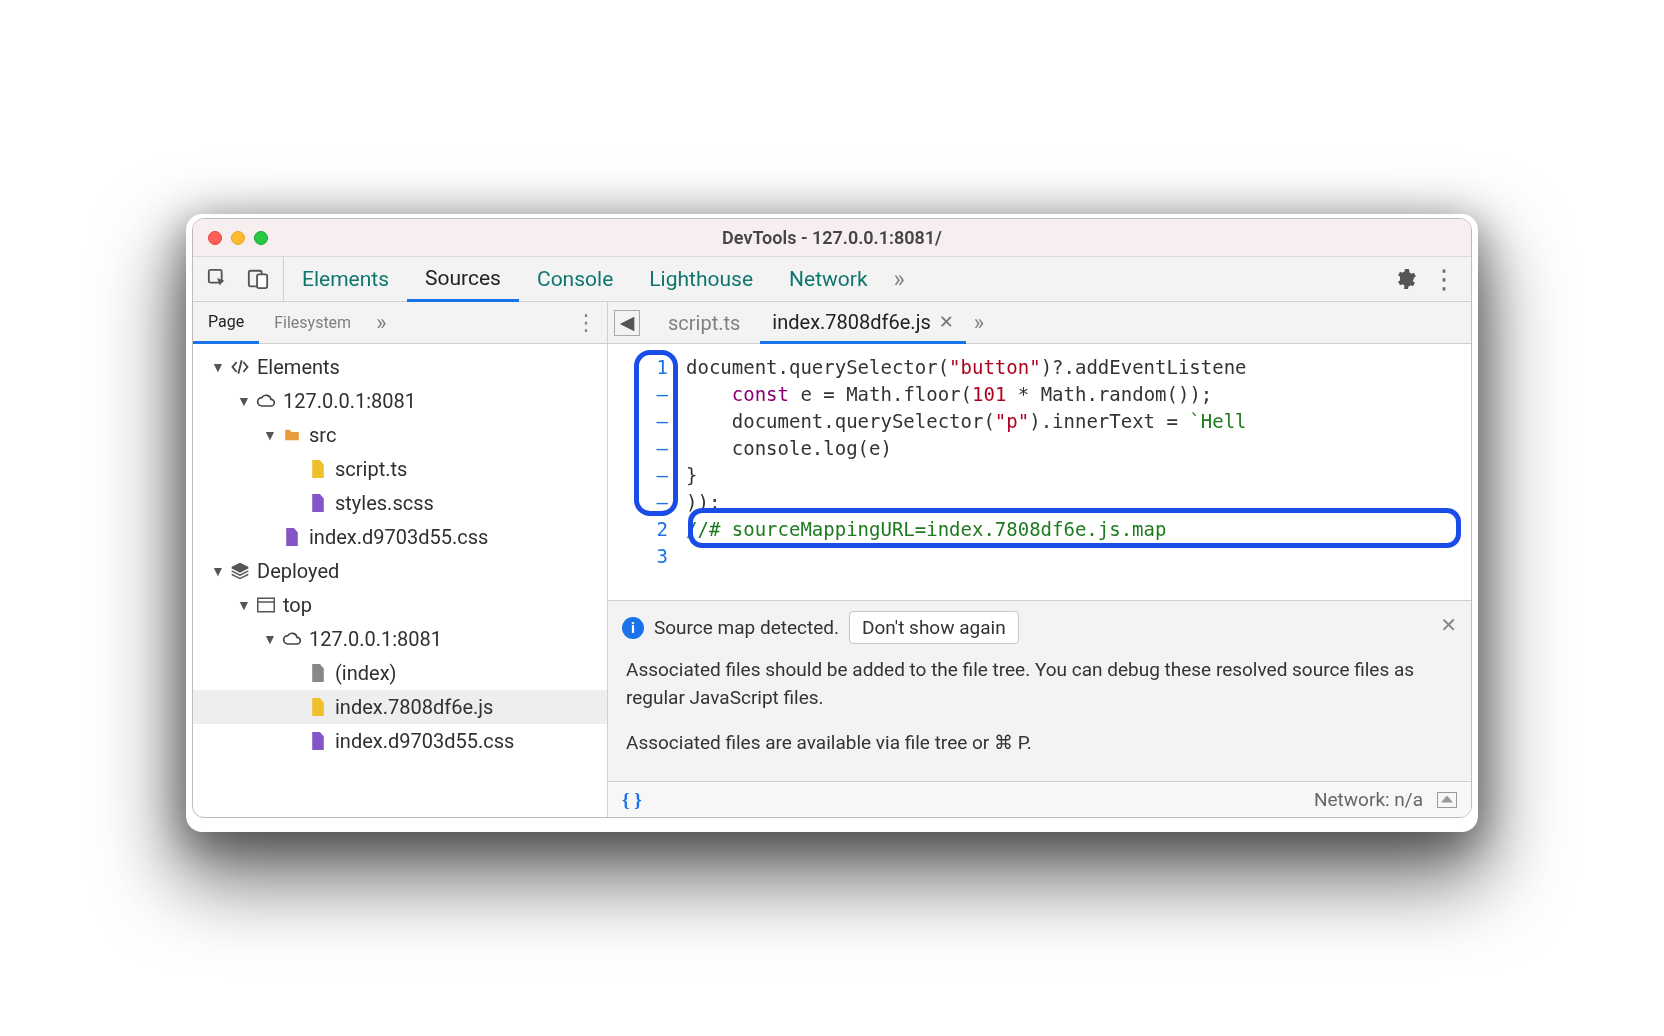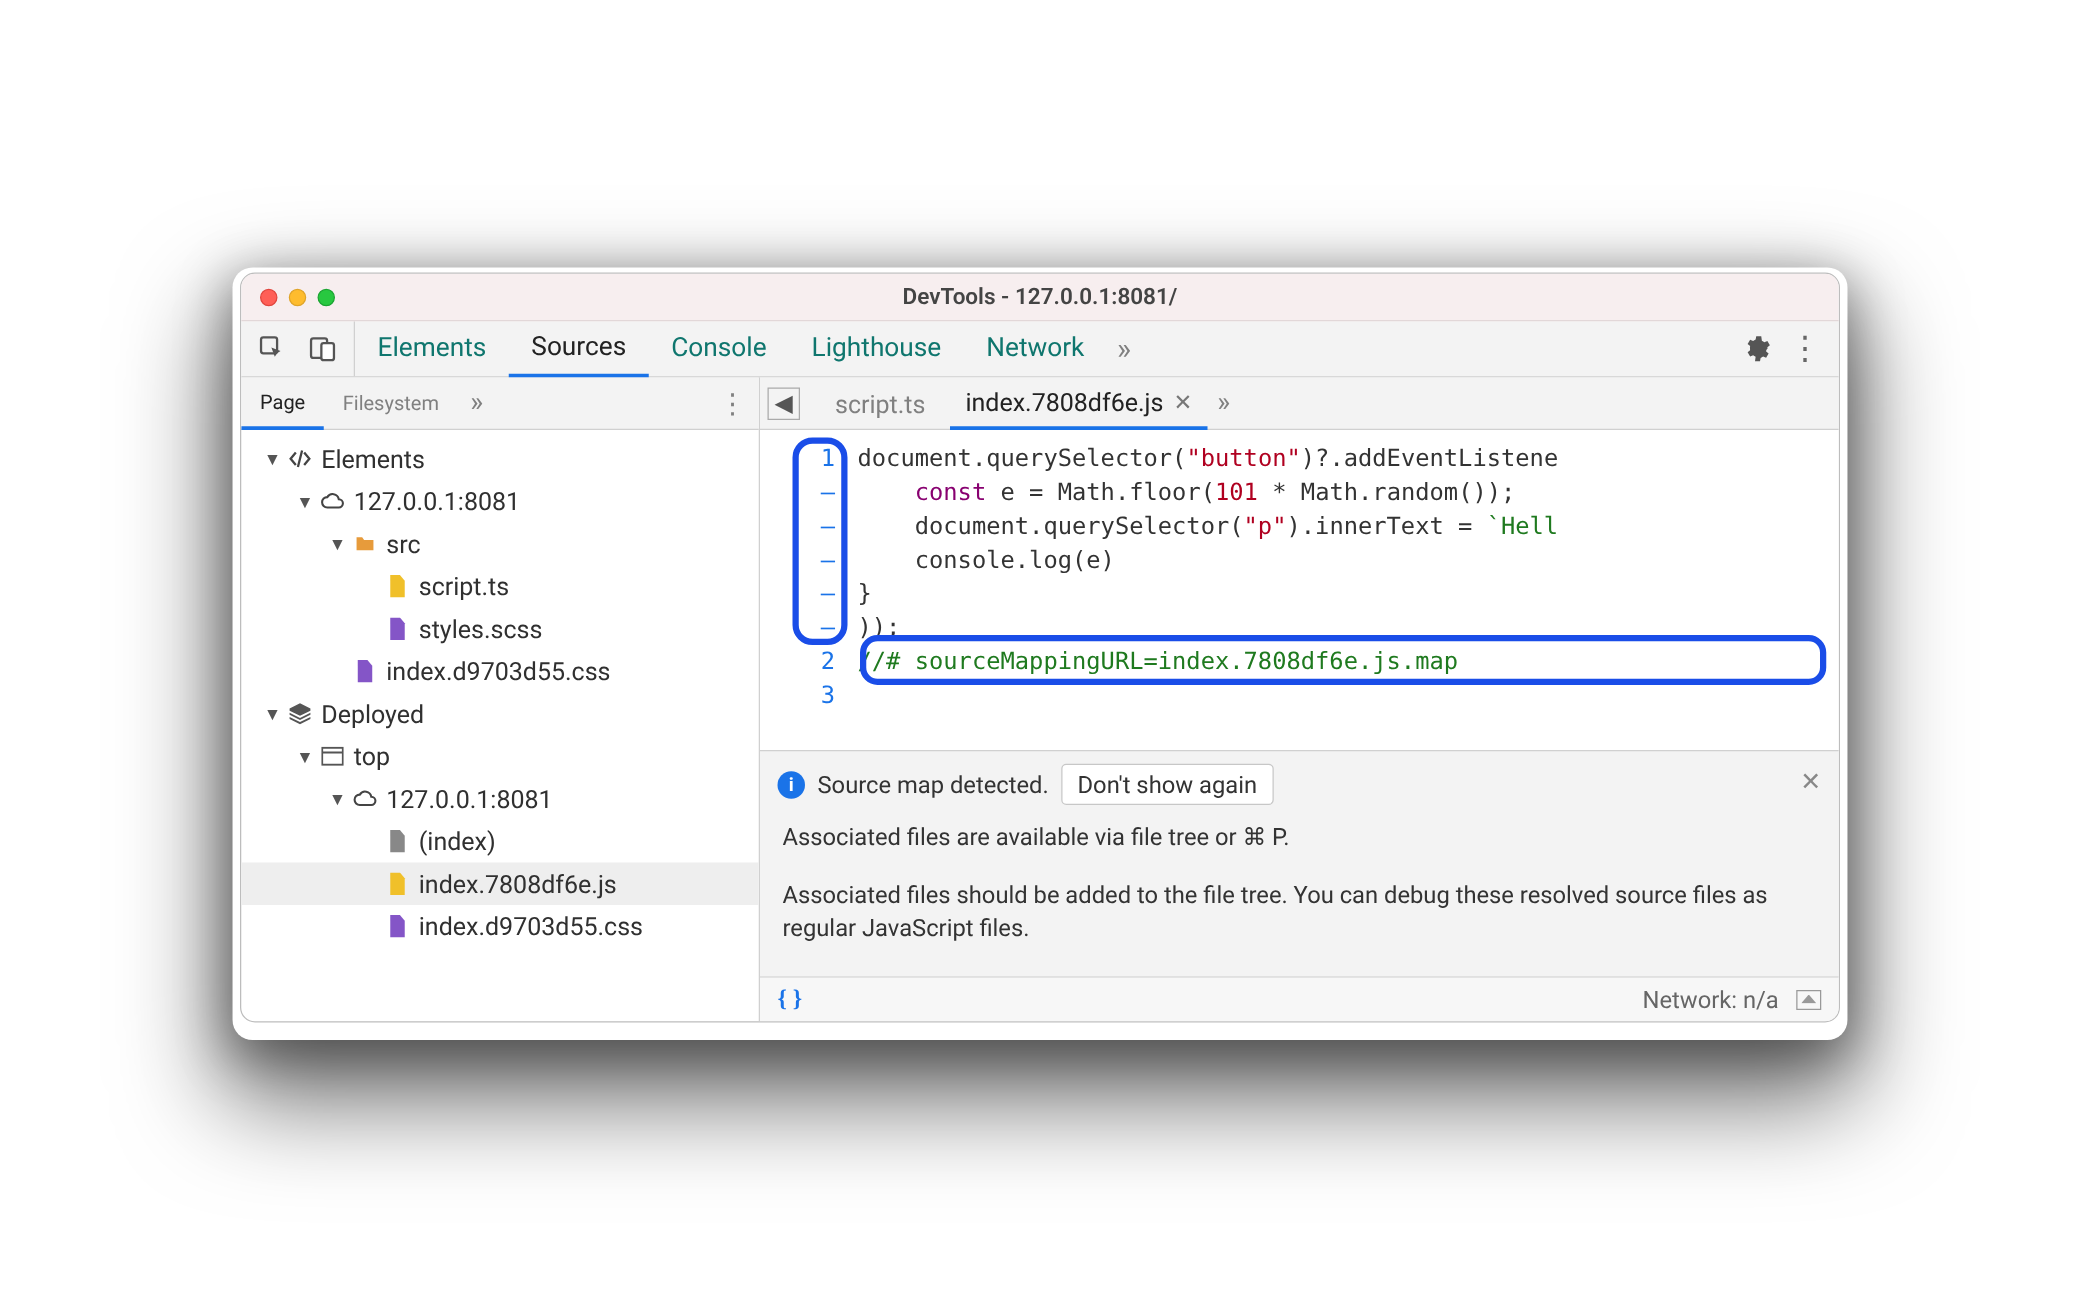--- a/index.html
+++ b/index.html
@@ -295,22 +295,22 @@
         <div class="srcbox" id="srcbox" style="left: 80px; right: 10px; top: 164px; height: 40px;"></div>
       </div>
 
       <div class="info">
         <div class="hdr">
           <span class="i">i</span>
           <span>Source map detected.</span>
           <span class="btn">Don't show again</span>
         </div>
         <span class="x">✕</span>
+        <p>Associated files should be added to the file tree. You can debug these resolved source files as regular JavaScript files.</p>
         <p>Associated files are available via file tree or ⌘ P.</p>
-        <p>Associated files should be added to the file tree. You can debug these resolved source files as regular JavaScript files.</p>
       </div>
 
       <div class="foot">
         <span class="brace">{ }</span>
         <span style="display:flex;align-items:center;gap:14px;">
           <span>Network: n/a</span>
           <span class="drawer"></span>
         </span>
       </div>
     </div>

